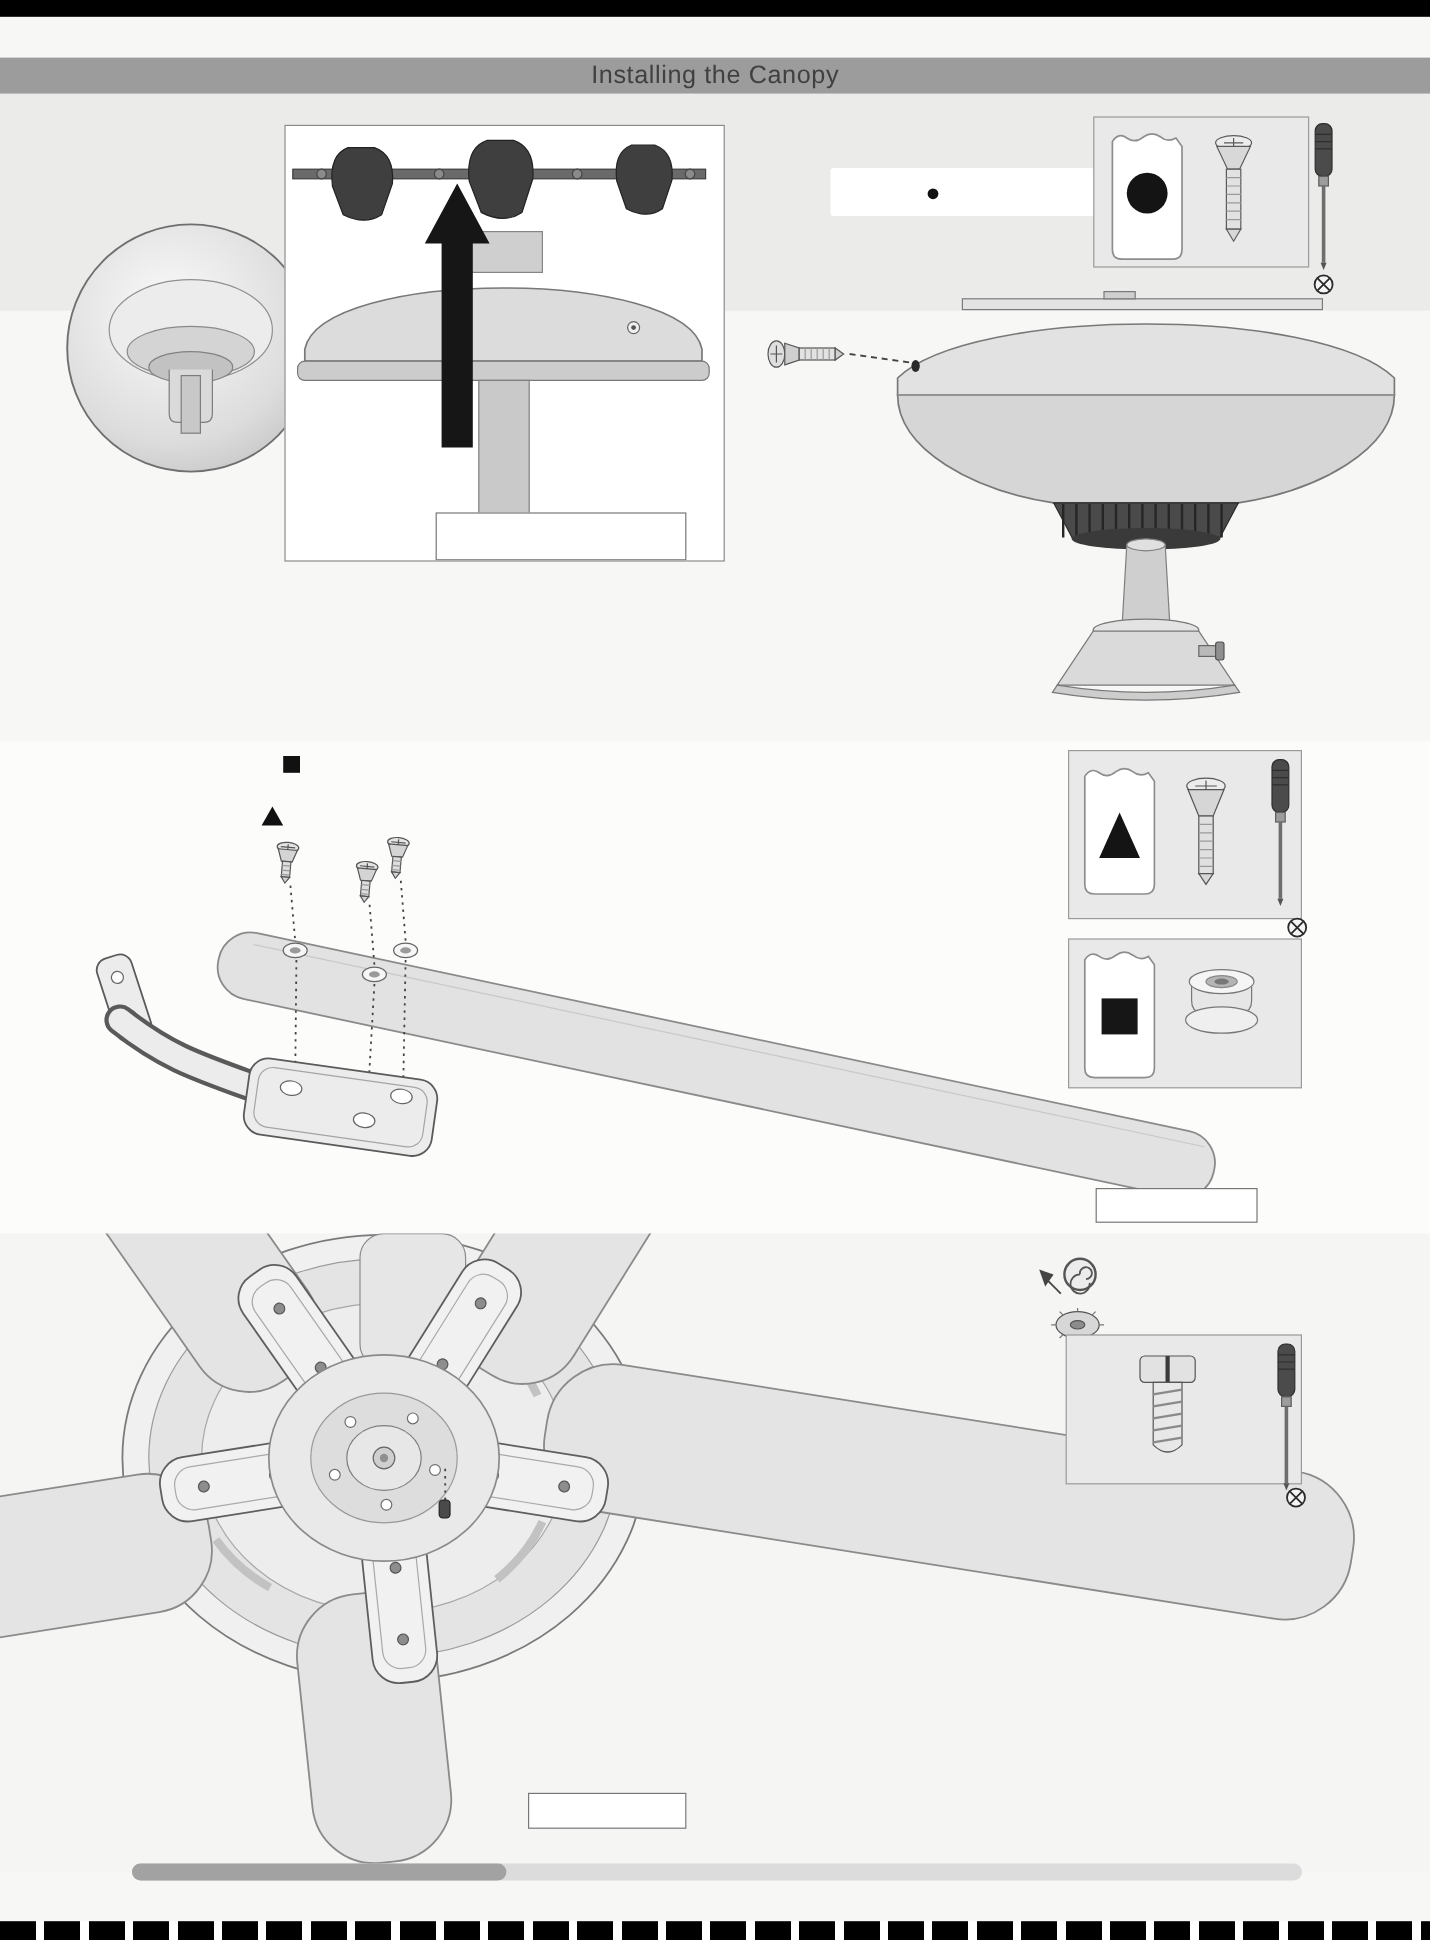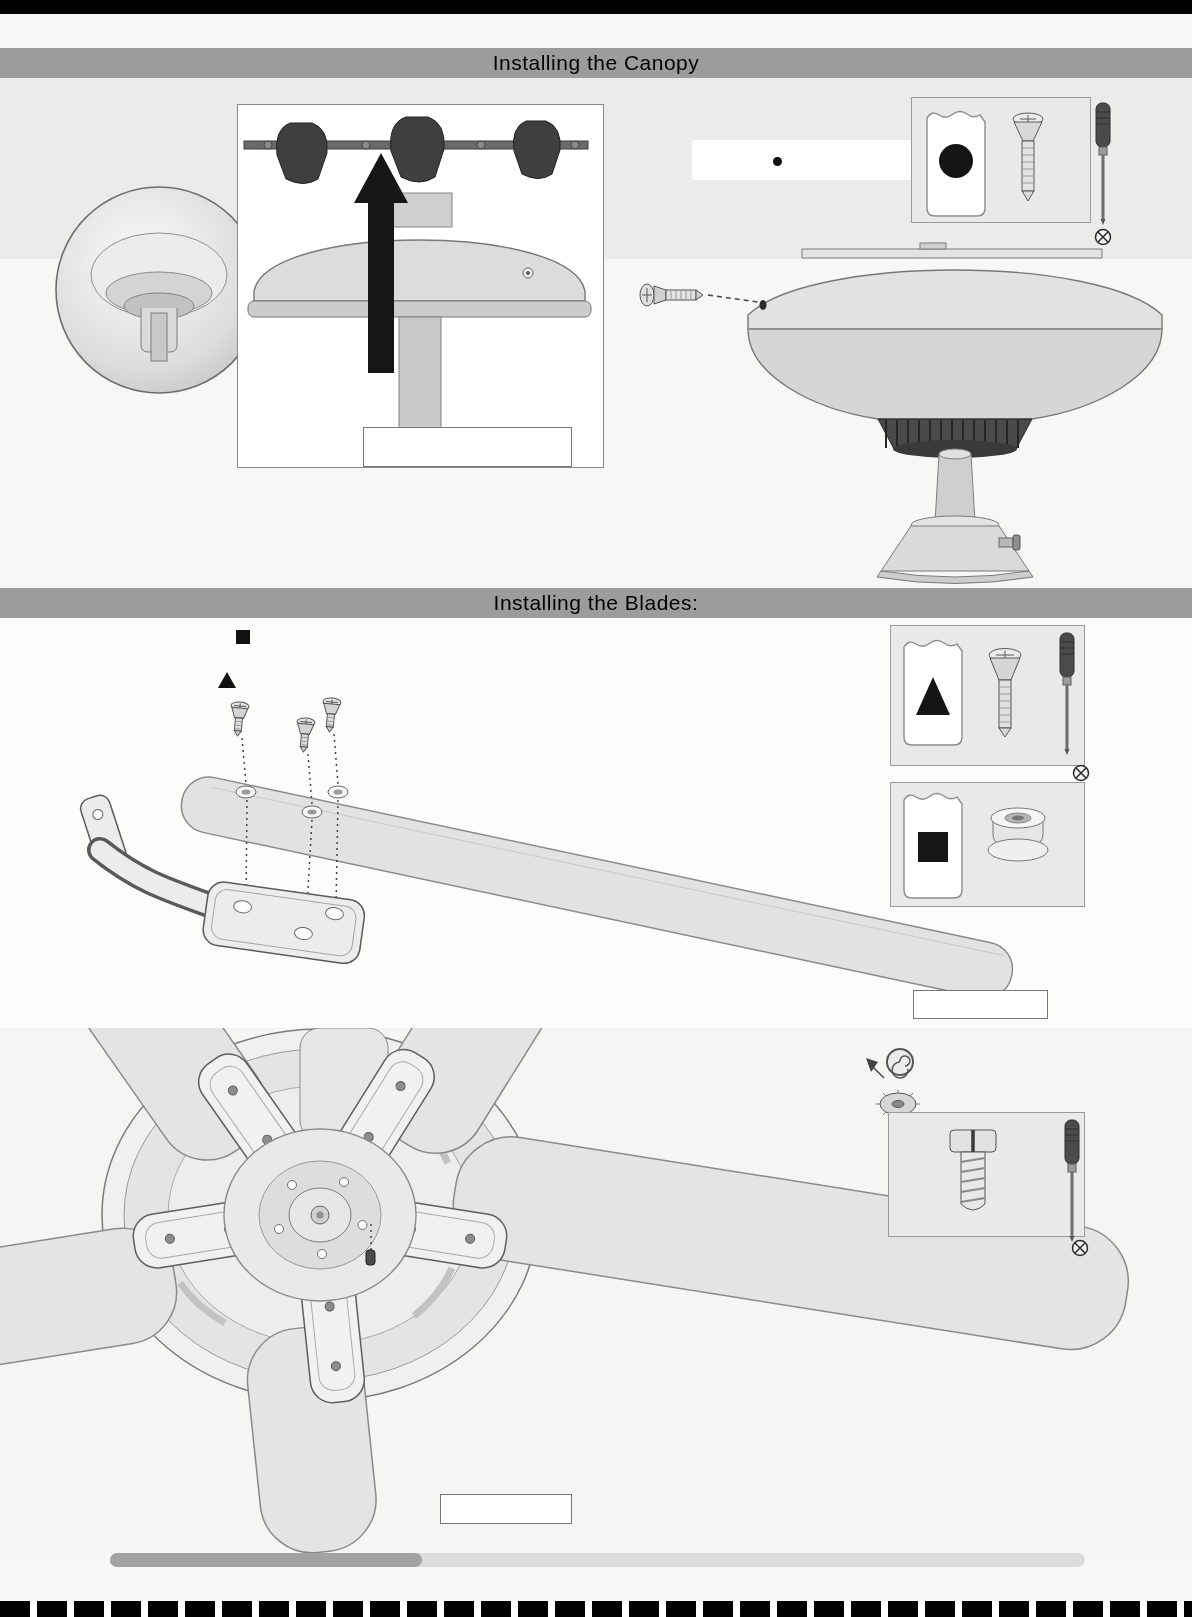--- a/index.html
+++ b/index.html
@@ -8,21 +8,21 @@
     background:#f7f7f5;overflow:hidden;
     font-family:"Liberation Sans",sans-serif;
   }
   .abs{position:absolute;}
   .band{position:absolute;left:0;width:1192px;}
   .topbar{top:0;height:14px;background:#000;}
   .botbar{top:1601px;height:16px;
     background:repeating-linear-gradient(90deg,#000 0 30px,#fff 30px 37px);}
   .section-header{
     position:absolute;left:0;width:1192px;height:30px;background:#9c9c9c;
-    color:#000000;font-size:21px;line-height:30px;text-align:center;letter-spacing:.5px;
+    color:#404040;font-size:21px;line-height:30px;text-align:center;letter-spacing:.5px;
   }
   .illus-band{top:78px;height:181px;background:#ebebe9;}
   .blades-band{top:618px;height:410px;background:#fcfcfb;}
   .bottom-band{top:1028px;height:532px;background:#f5f5f3;}
   .figure-box{background:#fff;border:1px solid #8a8a8a;}
   .callout{background:#fff;border:1px solid #777;}
   .pill{background:#fff;border-radius:3px;}
   .dot{position:absolute;width:9px;height:9px;border-radius:50%;background:#111;}
   .scroll-track{top:1553px;left:110px;width:975px;height:14px;border-radius:7px;background:#dcdcdc;}
   .scroll-thumb{position:absolute;left:0;top:0;height:14px;width:32%;border-radius:7px;background:#a2a2a2;}
@@ -67,23 +67,20 @@
 
   <div class="band topbar"></div>
   <div class="band botbar"></div>
 
   <div class="band illus-band"></div>
   <div class="band blades-band"></div>
   <div class="band bottom-band"></div>
 
   <div class="section-header" style="top:48px">
     <span>Installing the Canopy</span>
-  </div>
-  <div class="section-header" style="top:588px">
-    <span>Installing the Blades:</span>
   </div>
 
   <svg class="abs" style="left:52px;top:183px" width="215" height="215" viewBox="0 0 215 215">
     <circle cx="107" cy="107" r="103" fill="url(#ballGrad)" stroke="#6f6f6f" stroke-width="1.6"></circle>
     <ellipse cx="107" cy="92" rx="68" ry="42" fill="#ececec" stroke="#909090"></ellipse>
     <ellipse cx="107" cy="110" rx="53" ry="21" fill="#d4d4d4" stroke="#8a8a8a"></ellipse>
     <ellipse cx="107" cy="123" rx="35" ry="13" fill="#c2c2c2" stroke="#828282"></ellipse>
     <path d="M89,125 L89,162 Q89,169 96,169 L118,169 Q125,169 125,162 L125,125" fill="#dadada" stroke="#7d7d7d"></path>
     <rect x="99" y="130" width="16" height="48" fill="#c8c8c8" stroke="#7d7d7d"></rect>
   </svg>

